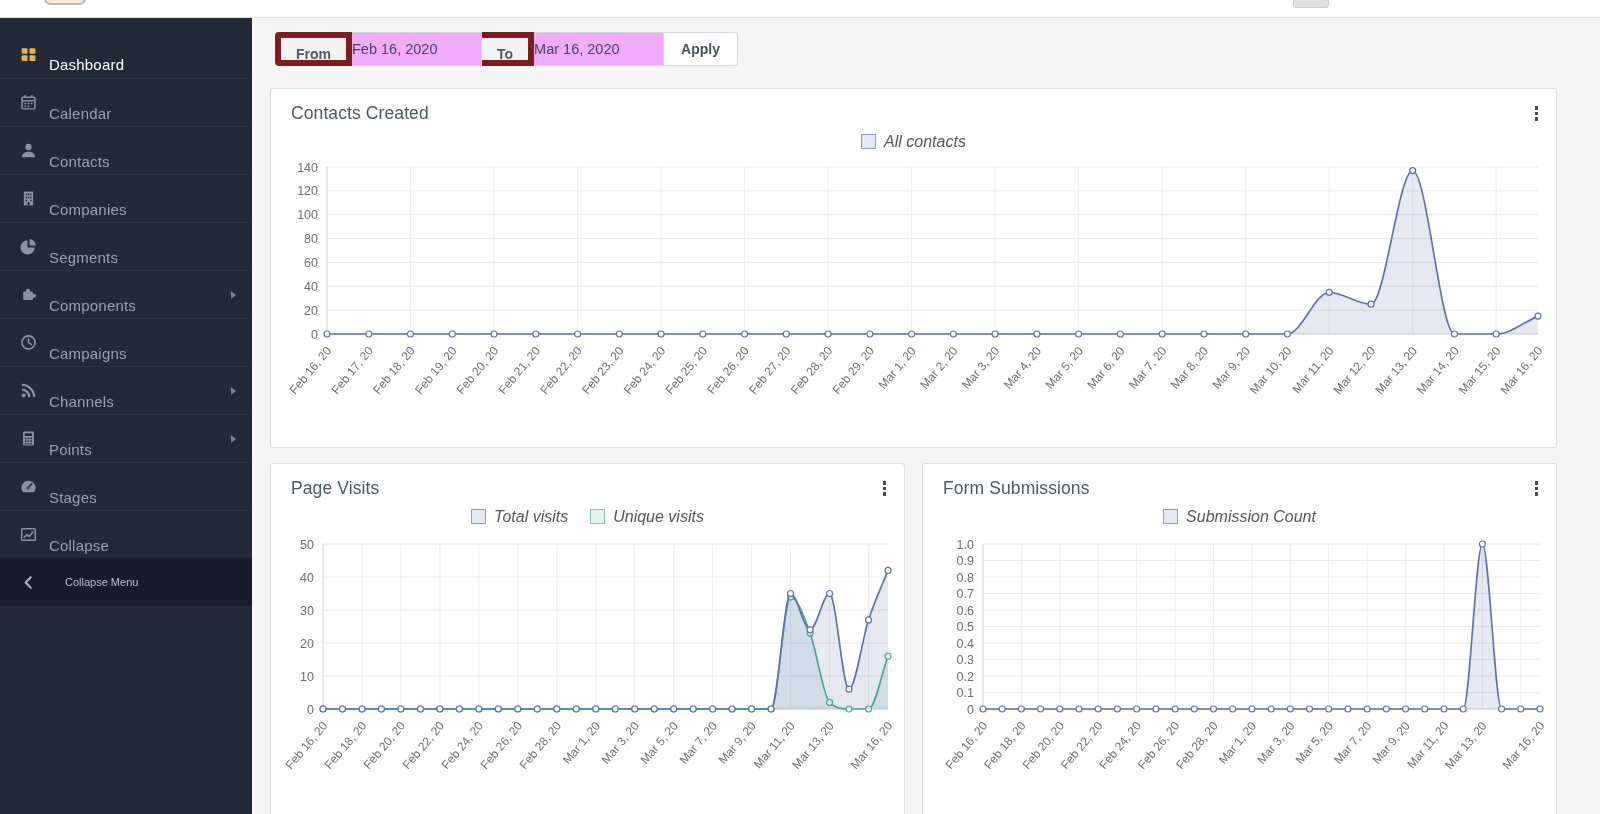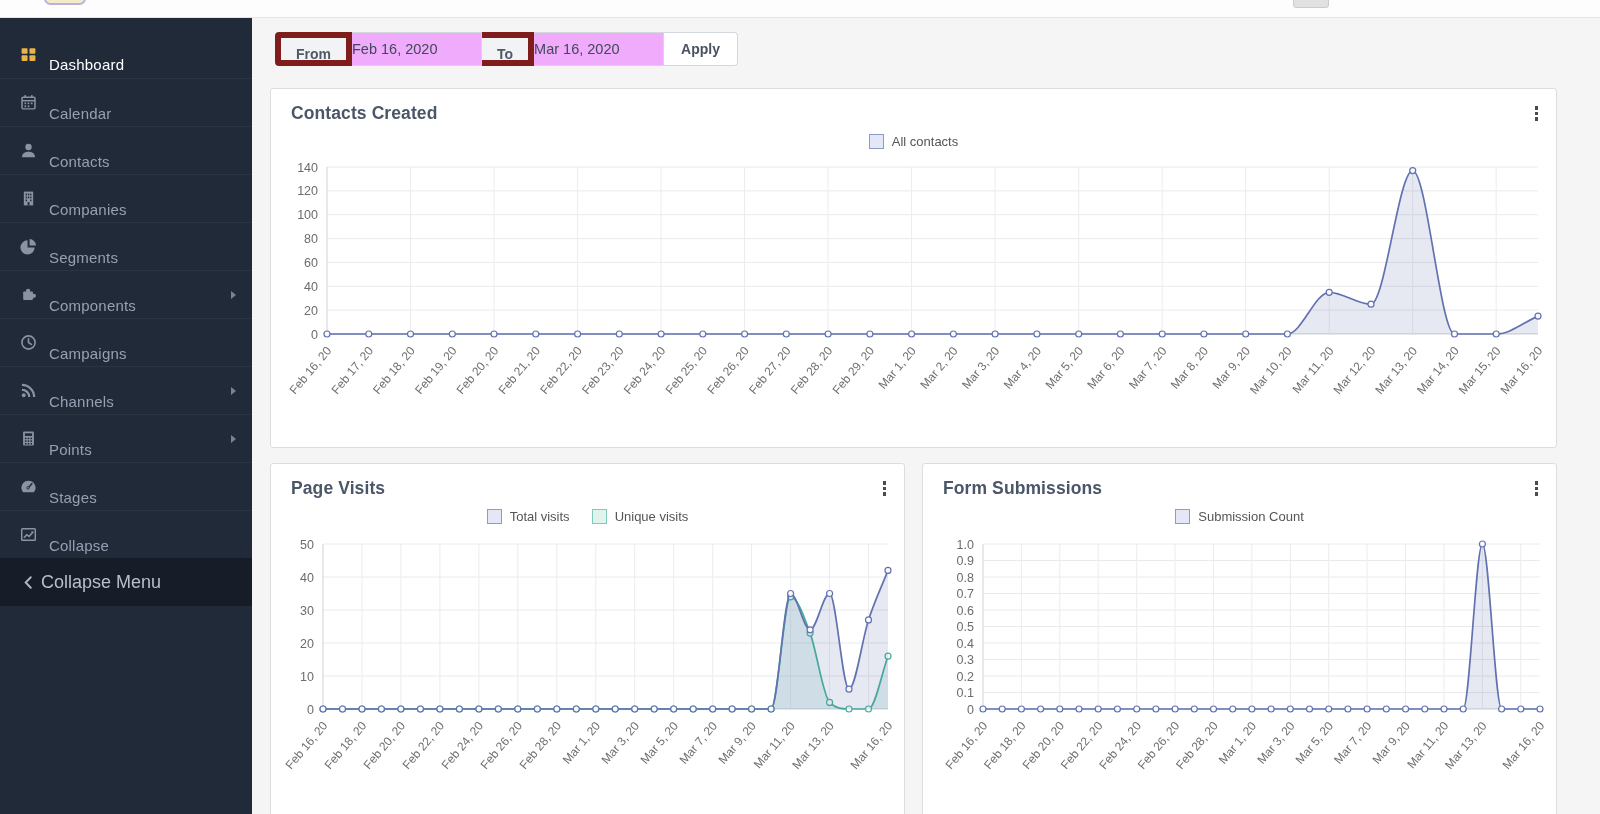--- a/index.html
+++ b/index.html
@@ -17,46 +17,46 @@
   .nav { padding-top:12px; }
   .nav-item { display:flex; align-items:center; height:48px; padding:0 16px 0 19px; cursor:pointer; border-top:1px solid rgba(255,255,255,0.045); }
   .nav-item:first-child { border-top:none; }
   .nav-item .icon { width:18px; height:17px; color:#8893a4; flex:0 0 18px; display:flex; align-items:center; justify-content:center; }
   .nav-item .label { margin-left:12px; font-size:15px; color:#96a0b1; letter-spacing:.2px;margin-top:21px; }
   .nav-item.active .label { color:#ffffff; }
   .nav-item.active .icon { color:#e8b44a; }
   .chev { margin-left:auto; width:0; height:0; border-left:5px solid #78839a; border-top:4.5px solid transparent; border-bottom:4.5px solid transparent; }
   .collapse-item { display:flex; align-items:center; height:48px; padding:0 16px 0 19px; background:#161d29; cursor:pointer; }
   .collapse-item .icon { width:18px; height:17px; color:#aeb6c2; display:flex; align-items:center; justify-content:center; }
-  .collapse-item .label { margin-left:4px; font-size:18px; color:#b7bfca; }
+  .collapse-item .label { margin-left:28px; font-size:11px; color:#b7bfca; }
 
   
   .main { position:absolute; left:252px; top:18px; right:0; bottom:0; background:#f5f5f6; }
 
   
   .filterbar { position:absolute; left:23px; top:14px; height:34px; display:flex; align-items:stretch; font-size:14px; }
   .addon { background:#f2f3f5; border:6px solid #7f1d1d; padding:0 15px; line-height:32px; color:#4f5a68; font-weight:bold; }
   .addon.first { border-radius:4px 0 0 4px; }
   .addon.mid { border-left:none; }
   .date-input { width:130px; border:1px solid #d4d7db; border-left:none; text-align:left; font-size:14.5px; color:#3f4a59; background:#f0abfc; outline:none; font-family:"Liberation Sans","DejaVu Sans",sans-serif; }
   .apply-btn { background:#fff; border:1px solid #d4d7db; border-left:none; padding:0 17px; font-weight:bold; font-size:14px; color:#49535f; border-radius:0 4px 4px 0; cursor:pointer; font-family:"Liberation Sans","DejaVu Sans",sans-serif; }
 
   
   .panel { position:absolute; background:#fff; border:1px solid #ddd; border-radius:3px; }
   .panel1 { left:18px;  top:70px;  width:1287px; height:360px; }
   .panel2 { left:18px;  top:445px; width:635px;  height:368px; }
   .panel3 { left:670px; top:445px; width:635px;  height:368px; }
   .panel-head { display:flex; align-items:flex-start; padding:14px 14px 0 20px; }
-  .panel-head h2 { font-size:17.5px; font-weight:bold; color:#4b5669; letter-spacing:.1px; }
+  .panel-head h2 { font-size:17.5px; font-weight:normal; color:#4b5669; letter-spacing:.1px; }
   .kebab { margin-left:auto; padding:3px 4px; cursor:pointer; display:flex; flex-direction:column; gap:2px; }
   .kebab i { width:3.5px; height:3.5px; background:#4b4b4b; display:block; }
   .legend { display:flex; justify-content:center; align-items:center; gap:22px; margin-top:9px; height:17px; }
   .legend-item { display:flex; align-items:center; cursor:pointer; }
   .legend-box { width:15px; height:15px; border:1px solid; margin-right:8px; display:inline-block; }
-  .legend-item span:last-child { font-size:13px; color:#555; }
+  .legend-item span:last-child { font-size:16px; color:#555;font-style:italic; }
   .chart-svg { position:absolute; display:block; }
   #chart0 { left:8px; top:66px; }
   #chart1, #chart2 { left:4px; top:70px; }
   svg text { font-family:"Liberation Sans","DejaVu Sans",sans-serif; }
 </style>
 </head>
 <body>
 
 <div class="screen">
 

